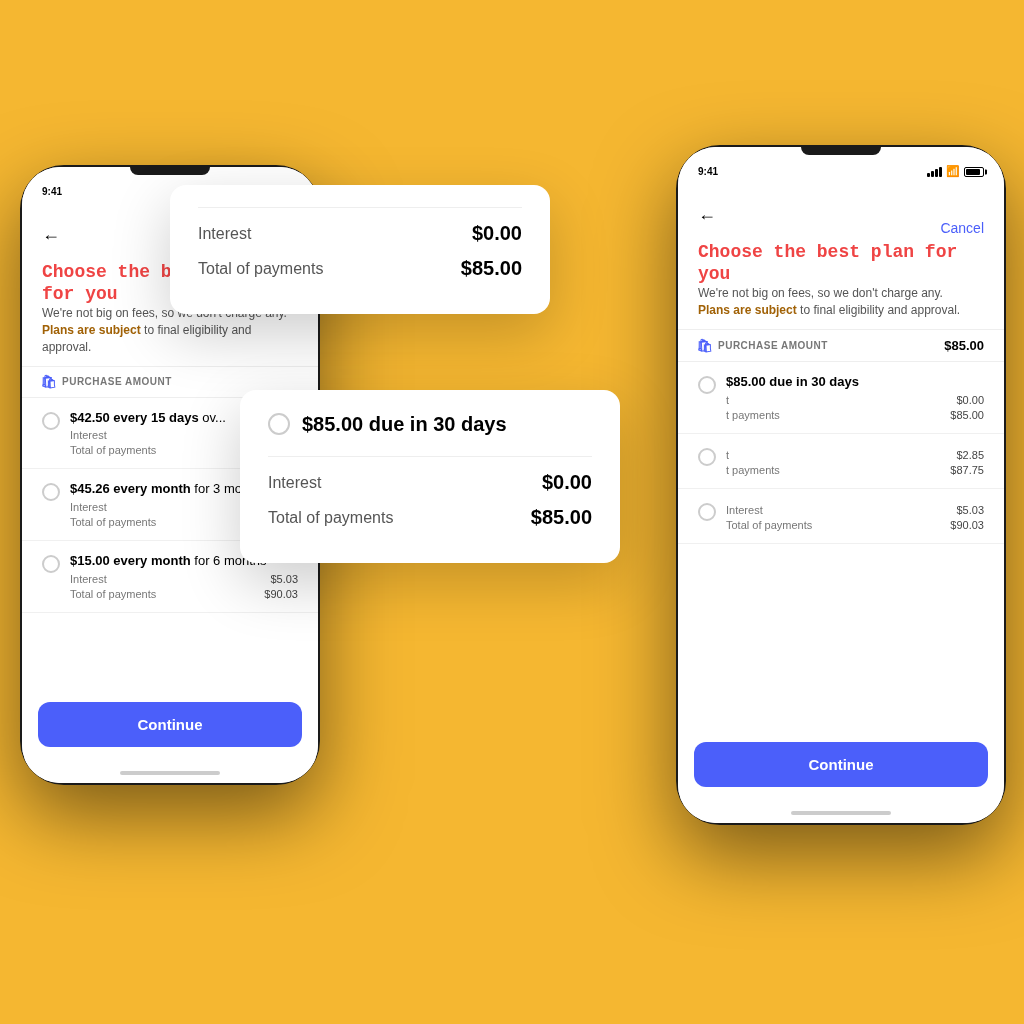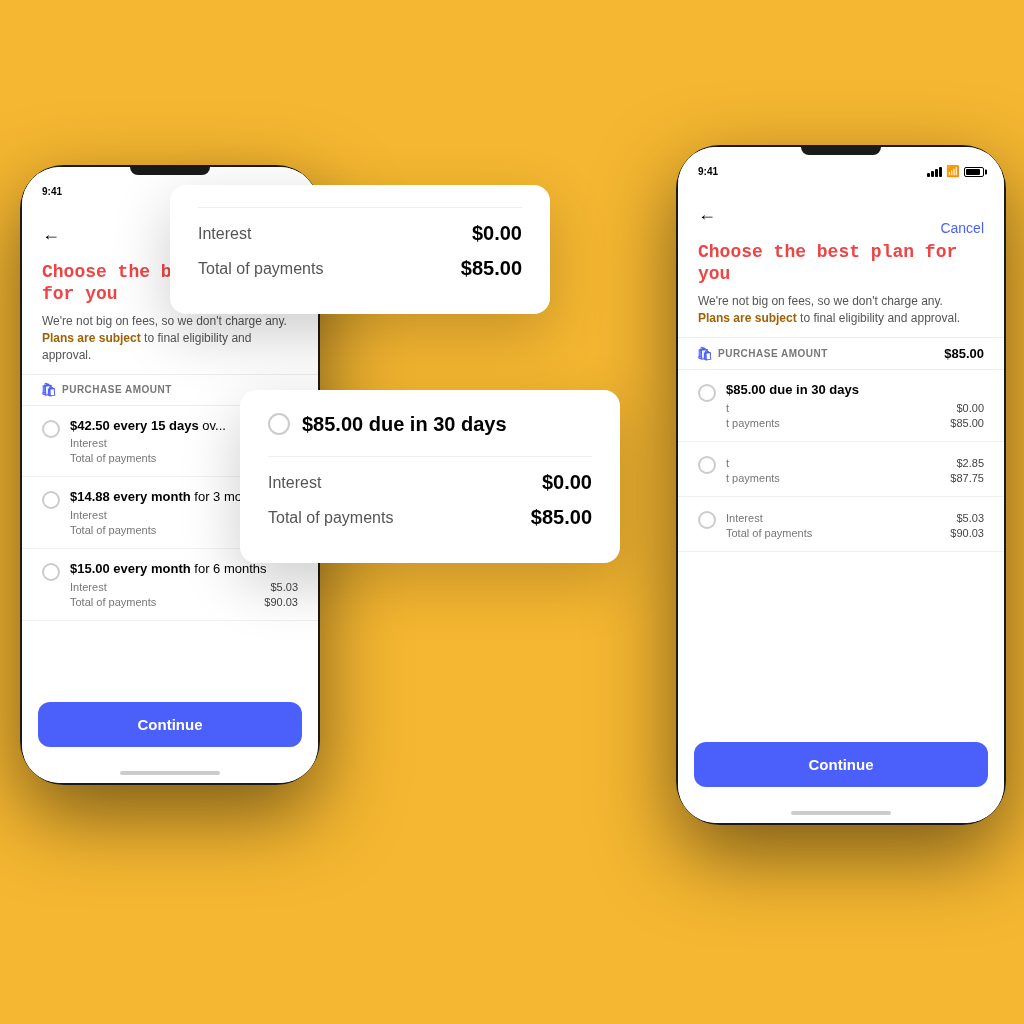--- a/index.html
+++ b/index.html
@@ -128,21 +128,21 @@
     .page-title {
       font-size: 18px;
       font-weight: 700;
       color: #ef4444;
       line-height: 1.2;
       font-family: Liberation Mono, monospace;
     }
     .subtitle {
       font-size: 12px;
       color: #555;
-      margin-top: 8px;
+      margin-top: 0;
       line-height: 1.4;
     }
     .subtitle .link {
       color: #a16207;
       font-weight: 600;
     }
 
     
     .purchase-row {
       display: flex;
@@ -392,21 +392,21 @@
               <span>Total of payments</span>
               <span class="val"></span>
             </div>
           </div>
         </div>
 
         <div class="plan-item">
           <div class="plan-radio"></div>
           <div class="plan-details">
             <div class="plan-title">
-              <strong>$14.88 every month</strong> for 3 months
+              <strong>$45.26 every month</strong> for 3 months
             </div>
             <div class="plan-row">
               <span>Interest</span>
               <span class="val">$2.85</span>
             </div>
             <div class="plan-row">
               <span>Total of payments</span>
               <span class="val">$87.75</span>
             </div>
           </div>

